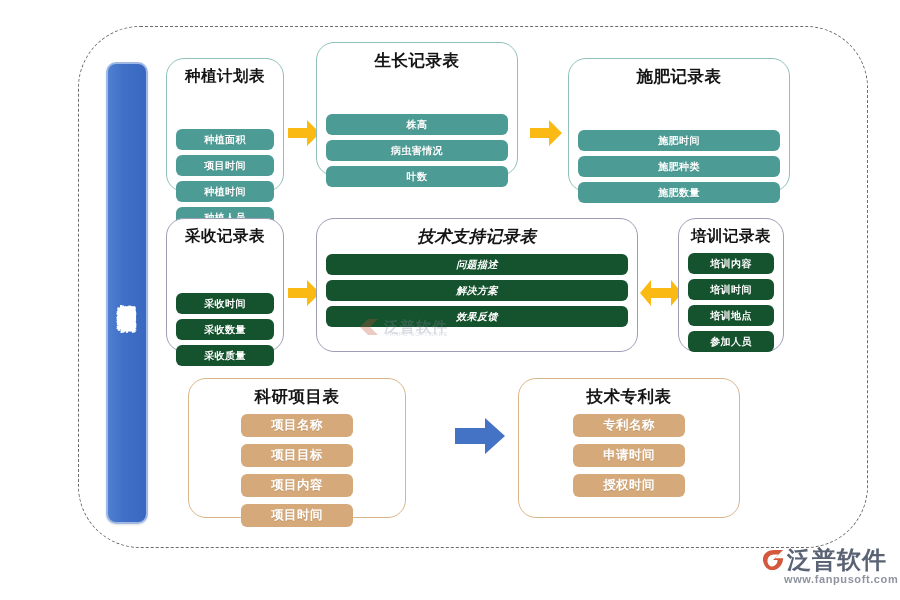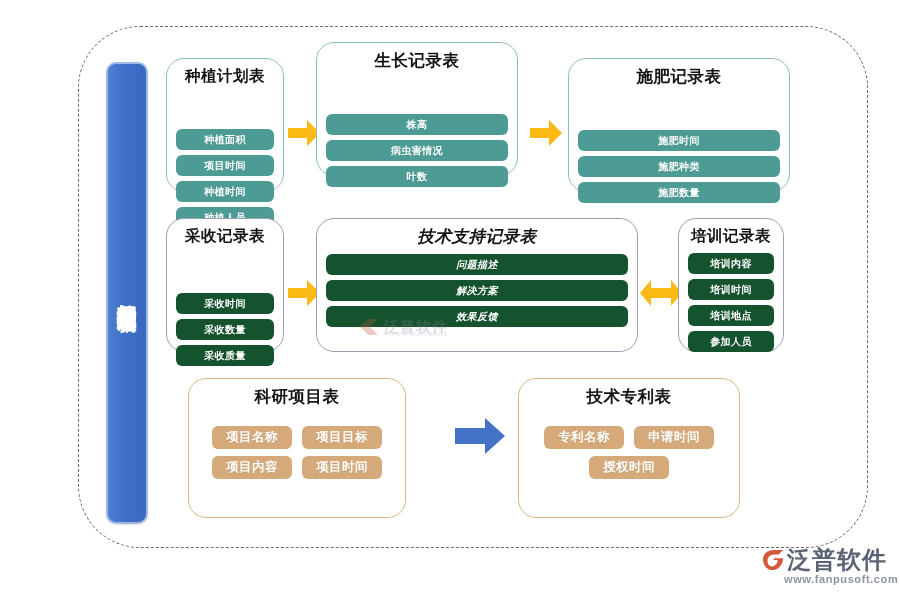--- a/index.html
+++ b/index.html
@@ -47,21 +47,21 @@
   .card {
     position: absolute;
     background: #ffffff;
     border-radius: 18px;
     display: flex;
     flex-direction: column;
     align-items: center;
   }
   .card.teal   { border: 1.7px solid #8fc0bb; gap: 36px; }
   .card.purple { border: 1.7px solid #9d9db6; }
-  .card.tan    { border: 1.7px solid #d9b68a; gap: 12px; }
+  .card.tan    { border: 1.7px solid #d9b68a; }
 
   .card-title {
     font-size: 15.5px;
     font-weight: bold;
     color: #141414;
     margin-top: 7px;
     margin-bottom: 6px;
     white-space: nowrap;
     letter-spacing: .5px;
   }
@@ -82,21 +82,21 @@
     text-align: center;
     white-space: nowrap;
     display: flex; align-items: center; justify-content: center;
     width: 100%;
     height: 21px;
     letter-spacing: .4px;
     text-shadow: 0 1px 0 rgba(0,0,0,.10);
   }
   .pill.teal   { background: #4c9c95; }
   .pill.purple { background: #14532d; }
-  .pill.tan    { background: #d5a979; width: 80px; height: 23px; font-size: 12.5px; }
+  .pill.tan    { background: #d5a979; width: 112px; height: 23px; font-size: 12.5px; }
 
   
   .arrow { position: absolute; }
 
   
   .watermark {
     position: absolute;
     left: 358px; top: 312px;
     width: 140px; height: 30px;
     opacity: .30;

